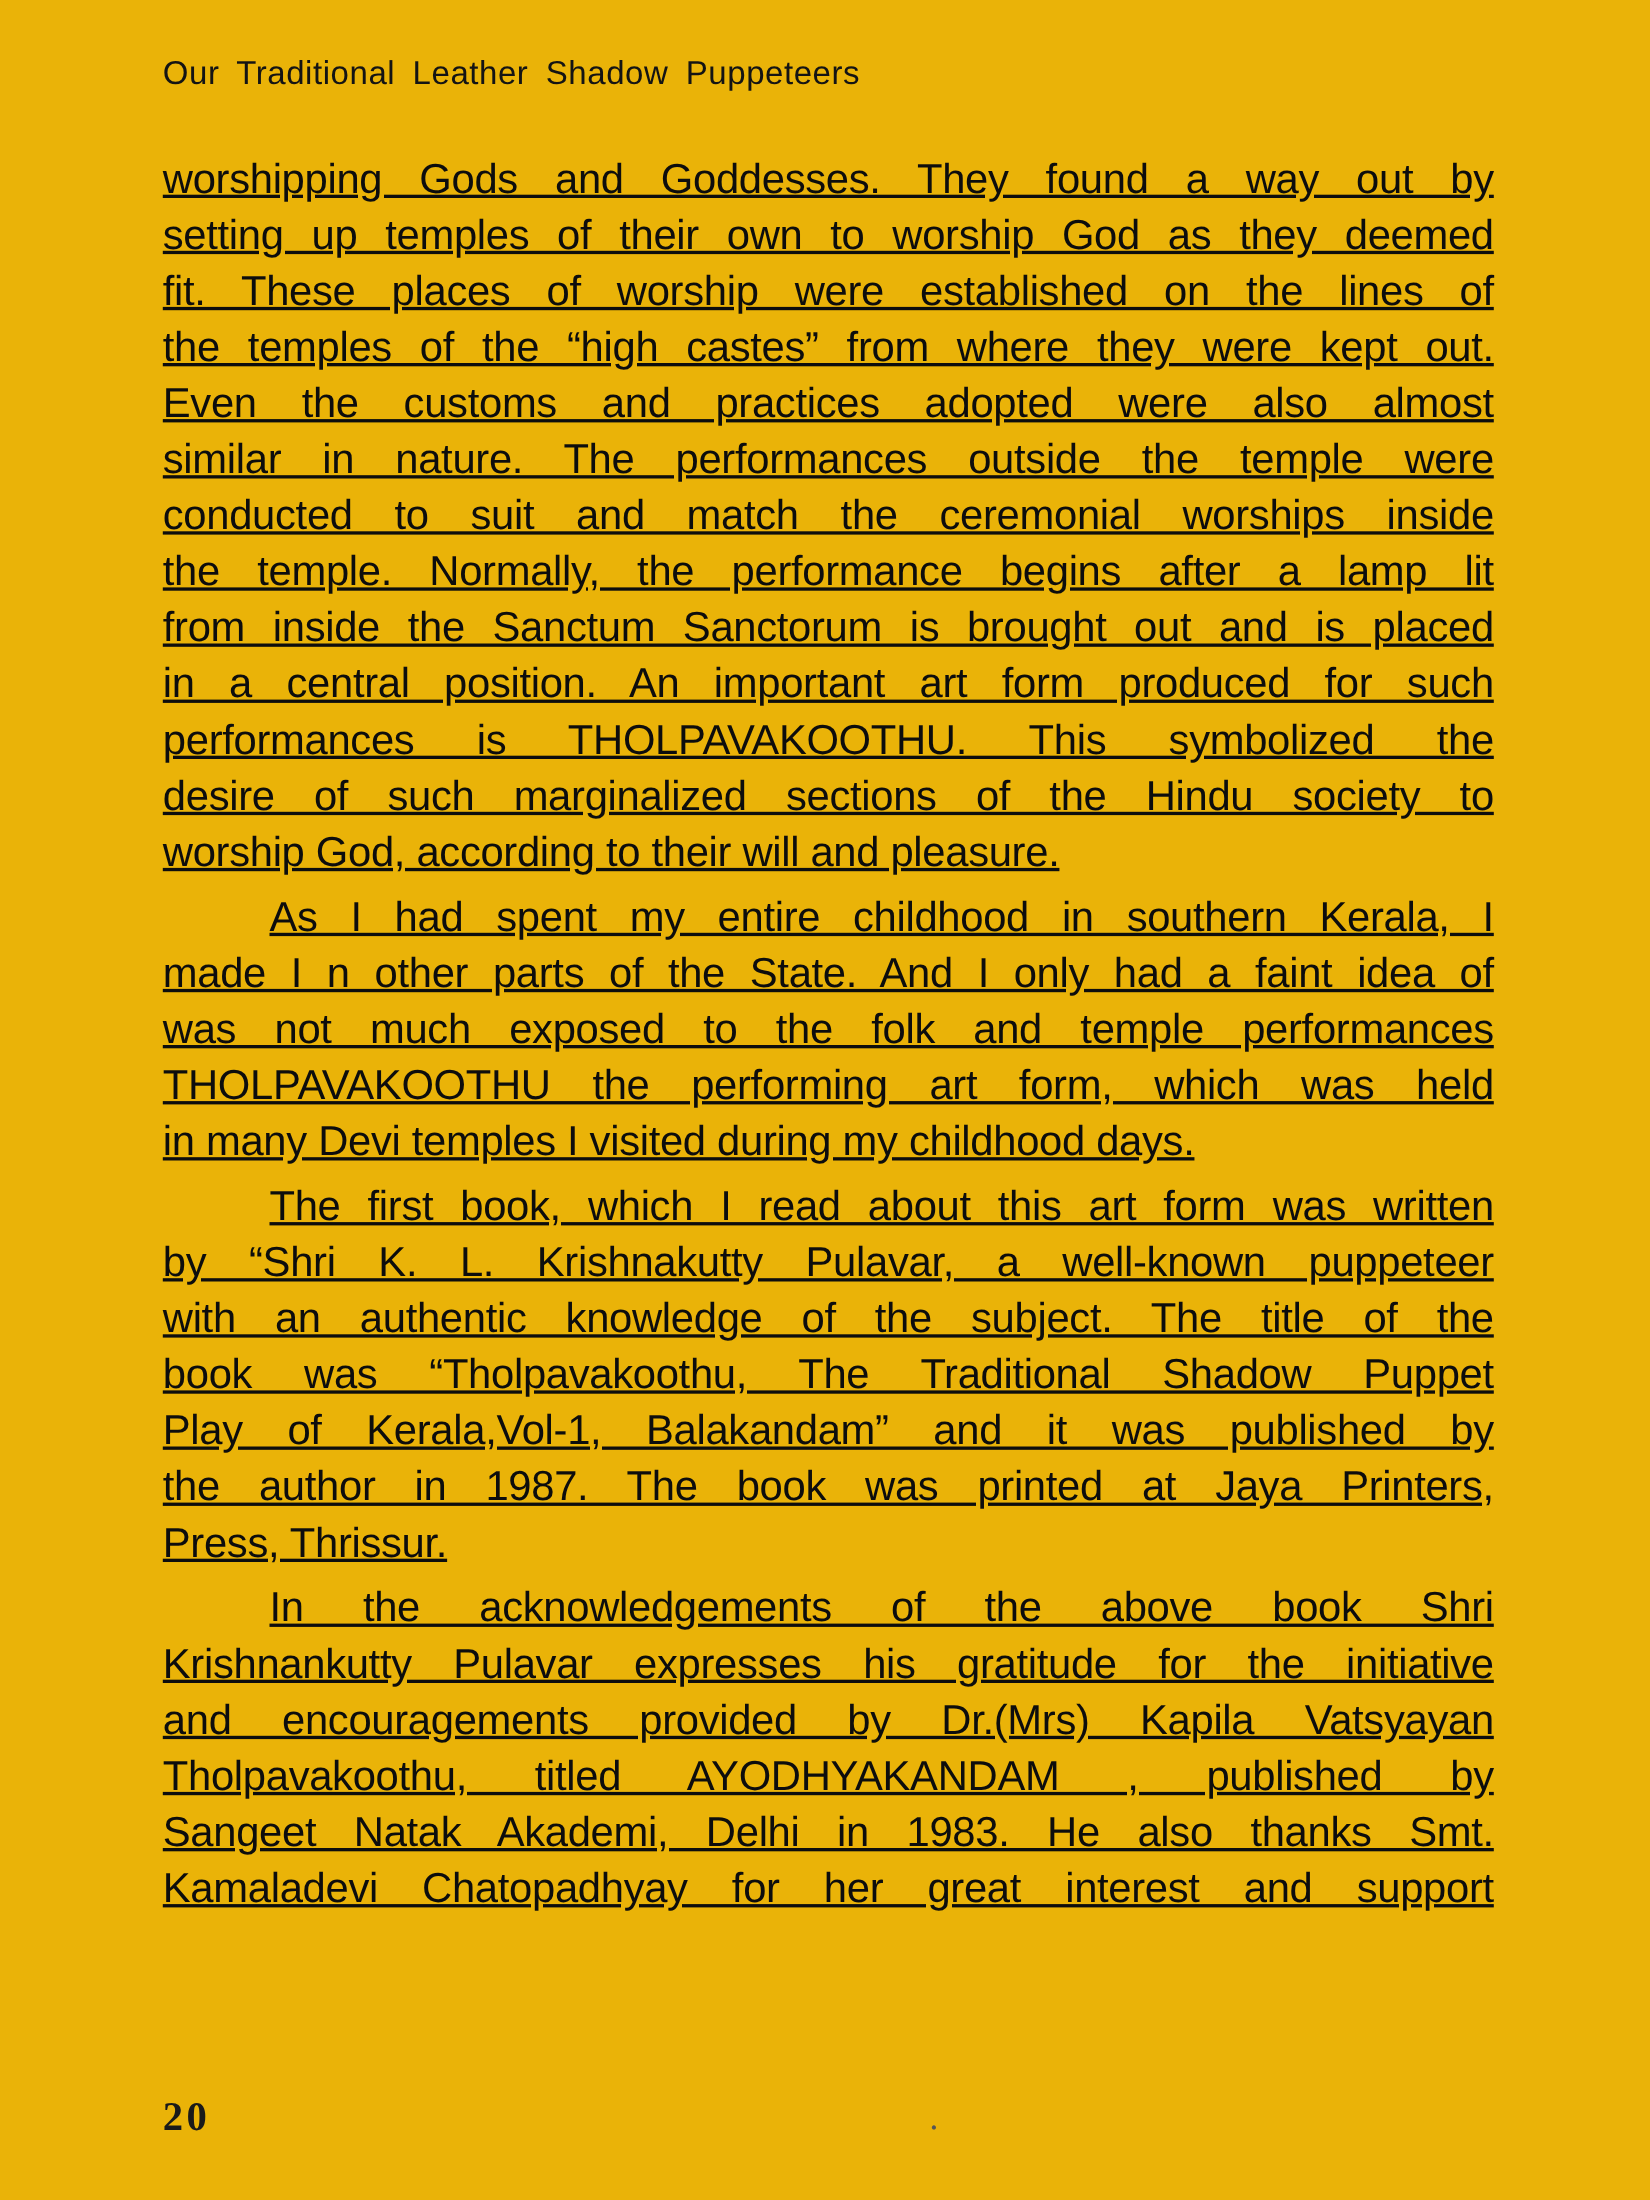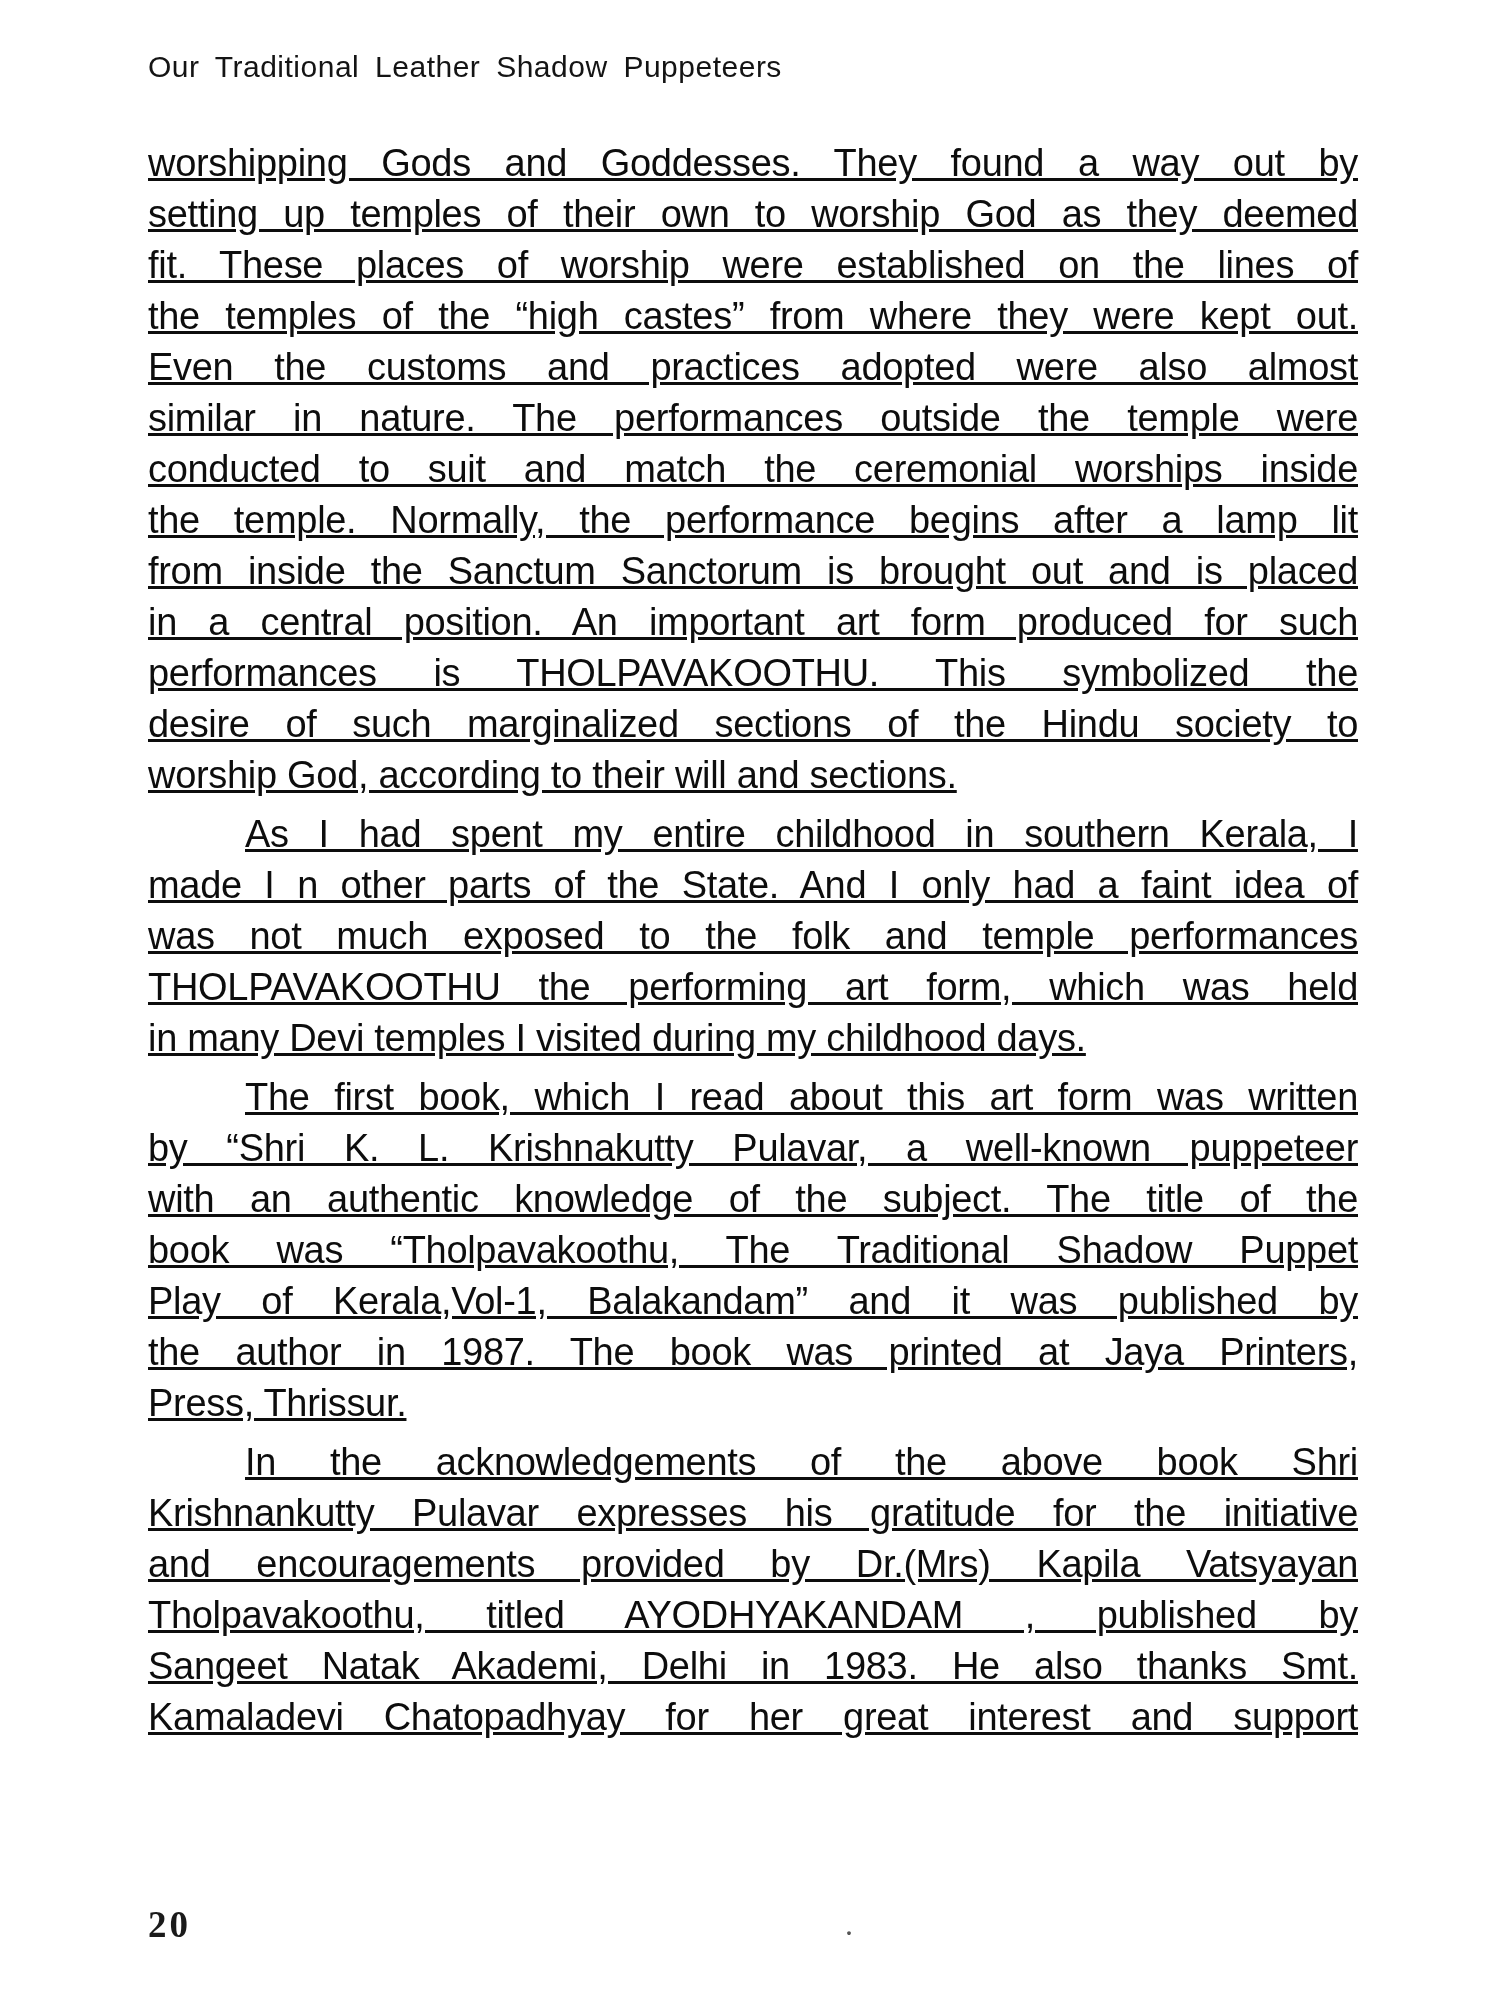--- a/index.html
+++ b/index.html
@@ -5,21 +5,21 @@
   html, body {
     margin: 0;
     padding: 0;
     background: #e8e8e8;
   }
   .page {
     position: relative;
     width: 1500px;
     height: 2000px;
     margin: 0 auto;
-    background: #ffffff;
+    background: #eab308;
     color: #0d0d0d;
     font-family: "Liberation Sans", sans-serif;
     overflow: hidden;
   }
   .running-head {
     position: absolute;
     top: 50px;
     left: 148px;
     font-size: 30px;
     line-height: 34px;
@@ -84,21 +84,21 @@
       <div class="line">fit.  These places of worship were established on the lines of</div>
       <div class="line">the temples of the “high castes” from where they were kept out.</div>
       <div class="line">Even the customs and practices adopted were also almost</div>
       <div class="line">similar in nature.  The performances outside the temple were</div>
       <div class="line">conducted to suit and match the ceremonial worships inside</div>
       <div class="line">the temple. Normally, the performance begins after a lamp lit</div>
       <div class="line">from inside the Sanctum Sanctorum is brought out and is placed</div>
       <div class="line">in a central position.  An important art form produced for such</div>
       <div class="line">performances is THOLPAVAKOOTHU.  This symbolized the</div>
       <div class="line">desire of such marginalized sections of the Hindu society to</div>
-      <div class="line last">worship God, according to their will and sections.</div>
+      <div class="line last">worship God, according to their will and pleasure.</div>
     </div>
 
     <div class="para">
       <div class="line indent">As I had spent my entire childhood in southern Kerala,  I</div>
       <div class="line">made I n other parts of the State.  And I only had a faint idea of</div>
       <div class="line">was not much exposed to the folk and temple performances</div>
       <div class="line">THOLPAVAKOOTHU the performing art form, which was held</div>
       <div class="line last">in many Devi temples I visited during my childhood days.</div>
     </div>
 

